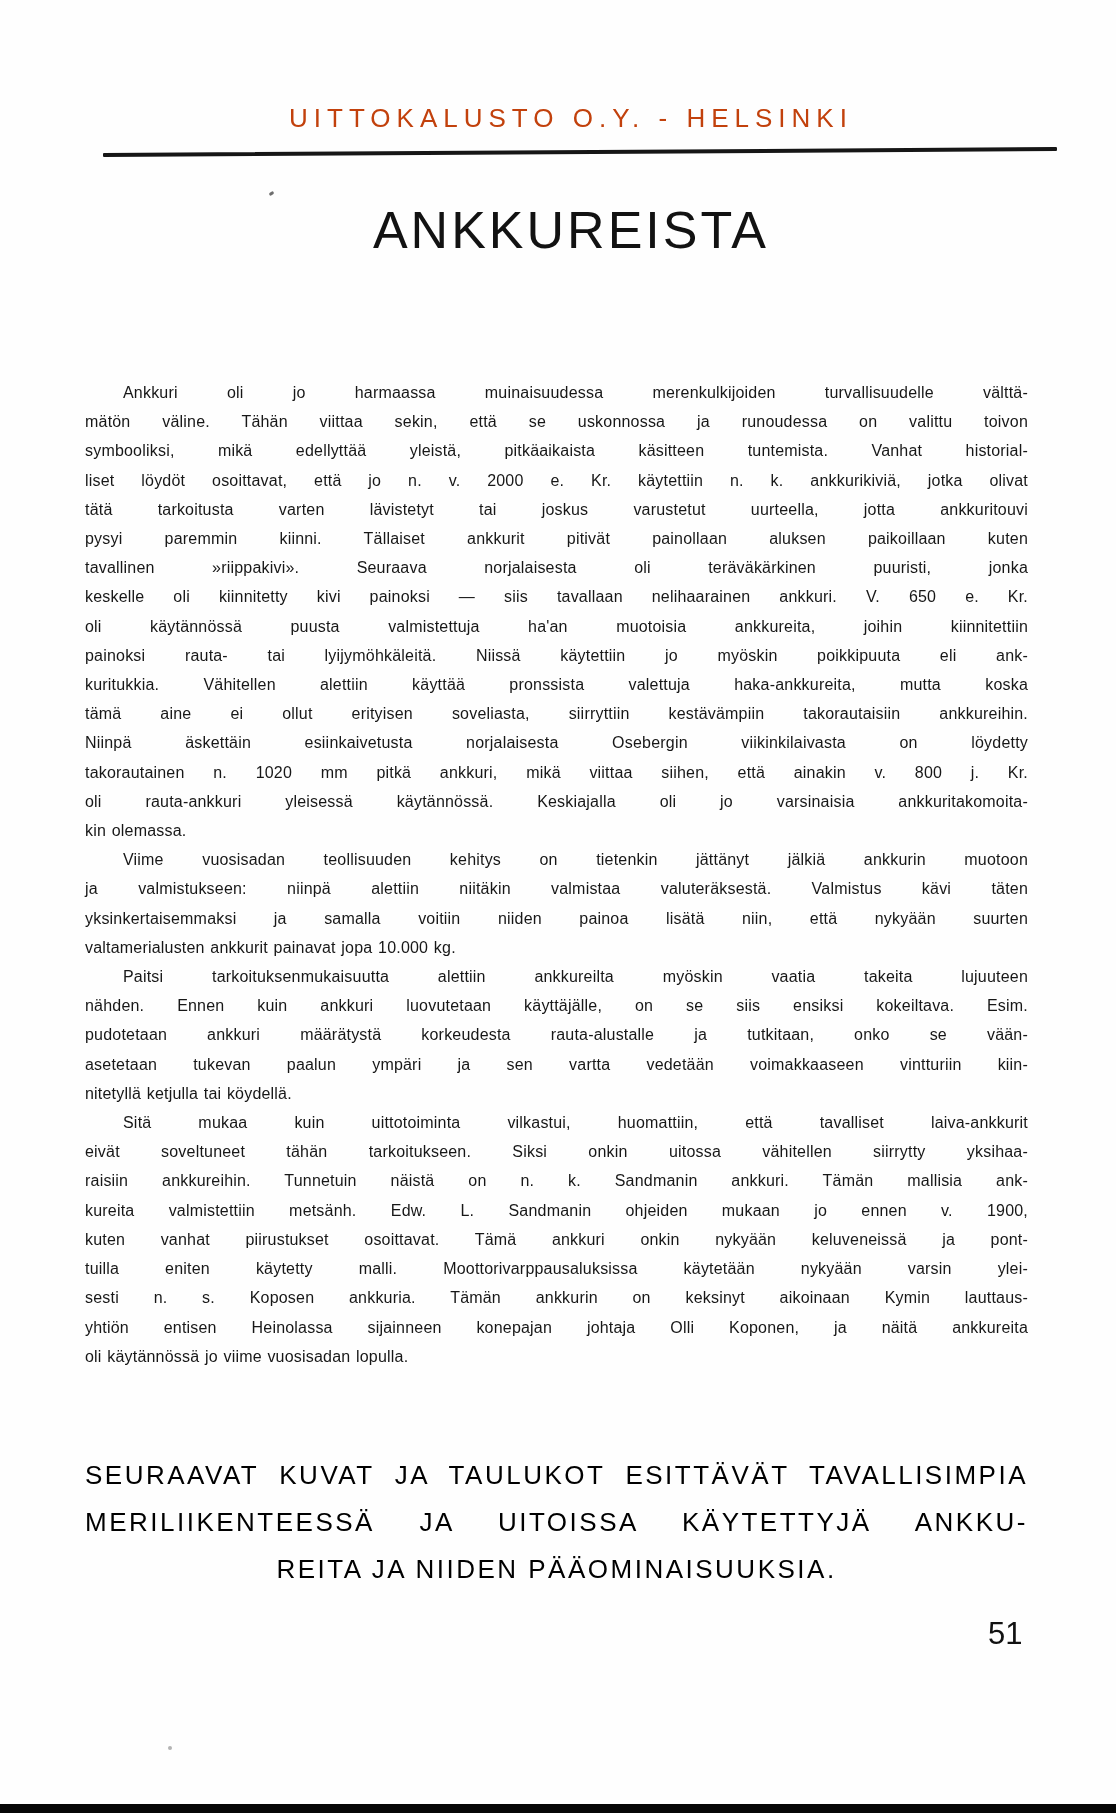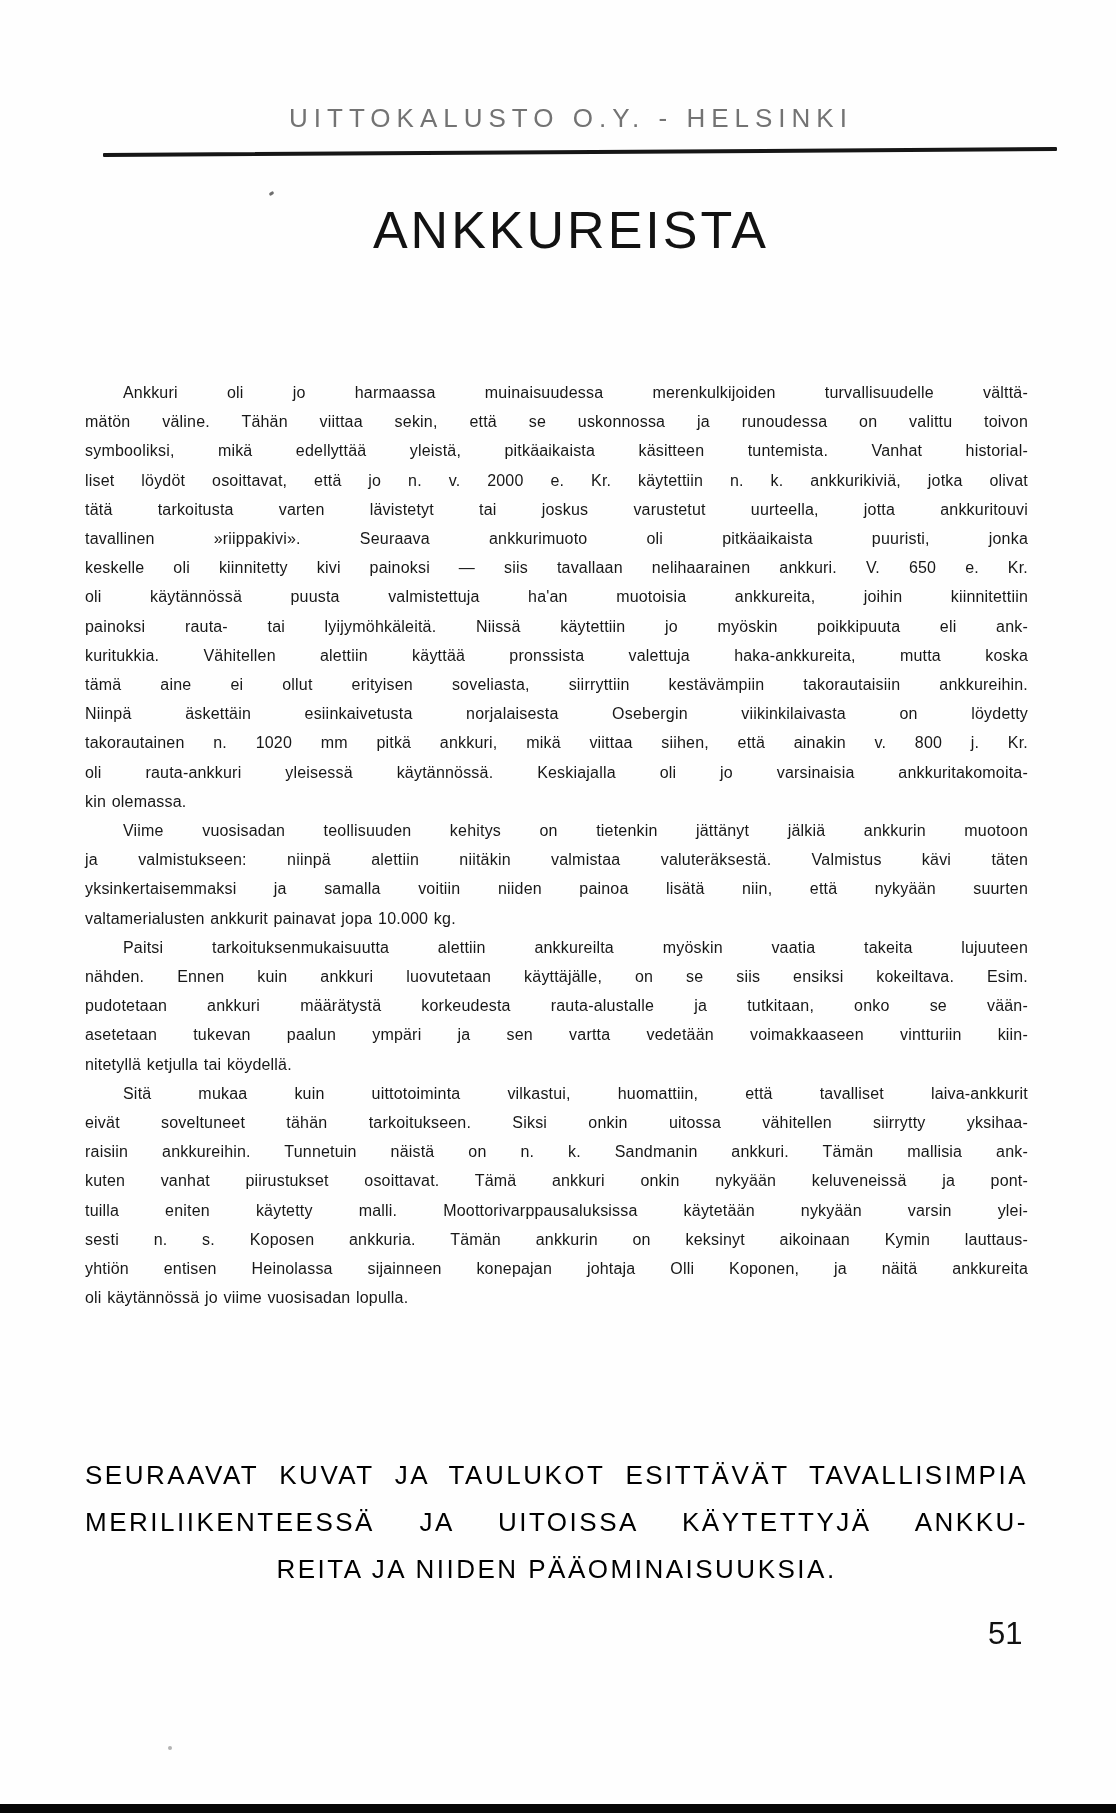--- a/index.html
+++ b/index.html
@@ -15,21 +15,21 @@
   }
   .running-head {
     position: absolute;
     top: 103px;
     left: 85px;
     width: 972px;
     text-align: center;
     font-size: 26px;
     letter-spacing: 6px;
     font-weight: 400;
-    color: #737373;
+    color: #c2410c;
     white-space: nowrap;
   }
   .rule {
     position: absolute;
     top: 150px;
     left: 103px;
     width: 954px;
     height: 4px;
     background: #161616;
     transform: rotate(-0.35deg);
@@ -135,21 +135,22 @@
 
   <h1 class="title">ANKKUREISTA</h1>
 
   <div class="body-text">
 
   <div class="line indent">Ankkuri oli jo harmaassa muinaisuudessa merenkulkijoiden turvallisuudelle välttä-</div>
       <div class="line">mätön väline. Tähän viittaa sekin, että se uskonnossa ja runoudessa on valittu toivon</div>
       <div class="line">symbooliksi, mikä edellyttää yleistä, pitkäaikaista käsitteen tuntemista. Vanhat historial-</div>
       <div class="line">liset löydöt osoittavat, että jo n. v. 2000 e. Kr. käytettiin n. k. ankkurikiviä, jotka olivat</div>
       <div class="line">tätä tarkoitusta varten lävistetyt tai joskus varustetut uurteella, jotta ankkuritouvi</div>
-      <div class="line">tavallinen »riippakivi». Seuraava ankkurimuoto oli pitkäaikaista puuristi, jonka</div>
+      <div class="line">pysyi paremmin kiinni. Tällaiset ankkurit pitivät painollaan aluksen paikoillaan kuten</div>
+      <div class="line">tavallinen »riippakivi». Seuraava norjalaisesta oli teräväkärkinen puuristi, jonka</div>
       <div class="line">keskelle oli kiinnitetty kivi painoksi — siis tavallaan nelihaarainen ankkuri. V. 650 e. Kr.</div>
       <div class="line">oli käytännössä puusta valmistettuja ha'an muotoisia ankkureita, joihin kiinnitettiin</div>
       <div class="line">painoksi rauta- tai lyijymöhkäleitä. Niissä käytettiin jo myöskin poikkipuuta eli ank-</div>
       <div class="line">kuritukkia. Vähitellen alettiin käyttää pronssista valettuja haka-ankkureita, mutta koska</div>
       <div class="line">tämä aine ei ollut erityisen soveliasta, siirryttiin kestävämpiin takorautaisiin ankkureihin.</div>
       <div class="line">Niinpä äskettäin esiinkaivetusta norjalaisesta Osebergin viikinkilaivasta on löydetty</div>
       <div class="line">takorautainen n. 1020 mm pitkä ankkuri, mikä viittaa siihen, että ainakin v. 800 j. Kr.</div>
       <div class="line">oli rauta-ankkuri yleisessä käytännössä. Keskiajalla oli jo varsinaisia ankkuritakomoita-</div>
       <div class="line end">kin olemassa.</div>
       <div class="line indent">Viime vuosisadan teollisuuden kehitys on tietenkin jättänyt jälkiä ankkurin muotoon</div>
@@ -157,20 +158,21 @@
       <div class="line">yksinkertaisemmaksi ja samalla voitiin niiden painoa lisätä niin, että nykyään suurten</div>
       <div class="line end">valtamerialusten ankkurit painavat jopa 10.000 kg.</div>
       <div class="line indent">Paitsi tarkoituksenmukaisuutta alettiin ankkureilta myöskin vaatia takeita lujuuteen</div>
       <div class="line">nähden. Ennen kuin ankkuri luovutetaan käyttäjälle, on se siis ensiksi kokeiltava. Esim.</div>
       <div class="line">pudotetaan ankkuri määrätystä korkeudesta rauta-alustalle ja tutkitaan, onko se vään-</div>
       <div class="line">asetetaan tukevan paalun ympäri ja sen vartta vedetään voimakkaaseen vintturiin kiin-</div>
       <div class="line end">nitetyllä ketjulla tai köydellä.</div>
       <div class="line indent">Sitä mukaa kuin uittotoiminta vilkastui, huomattiin, että tavalliset laiva-ankkurit</div>
       <div class="line">eivät soveltuneet tähän tarkoitukseen. Siksi onkin uitossa vähitellen siirrytty yksihaa-</div>
       <div class="line">raisiin ankkureihin. Tunnetuin näistä on n. k. Sandmanin ankkuri. Tämän mallisia ank-</div>
+      <div class="line">kureita valmistettiin metsänh. Edw. L. Sandmanin ohjeiden mukaan jo ennen v. 1900,</div>
       <div class="line">kuten vanhat piirustukset osoittavat. Tämä ankkuri onkin nykyään keluveneissä ja pont-</div>
       <div class="line">tuilla eniten käytetty malli. Moottorivarppausaluksissa käytetään nykyään varsin ylei-</div>
       <div class="line">sesti n. s. Koposen ankkuria. Tämän ankkurin on keksinyt aikoinaan Kymin lauttaus-</div>
       <div class="line">yhtiön entisen Heinolassa sijainneen konepajan johtaja Olli Koponen, ja näitä ankkureita</div>
       <div class="line end">oli käytännössä jo viime vuosisadan lopulla.</div>
     </div>
 
   <div class="closing-heading">
 
   <div class="fh-line">SEURAAVAT KUVAT JA TAULUKOT ESITTÄVÄT TAVALLISIMPIA</div>

